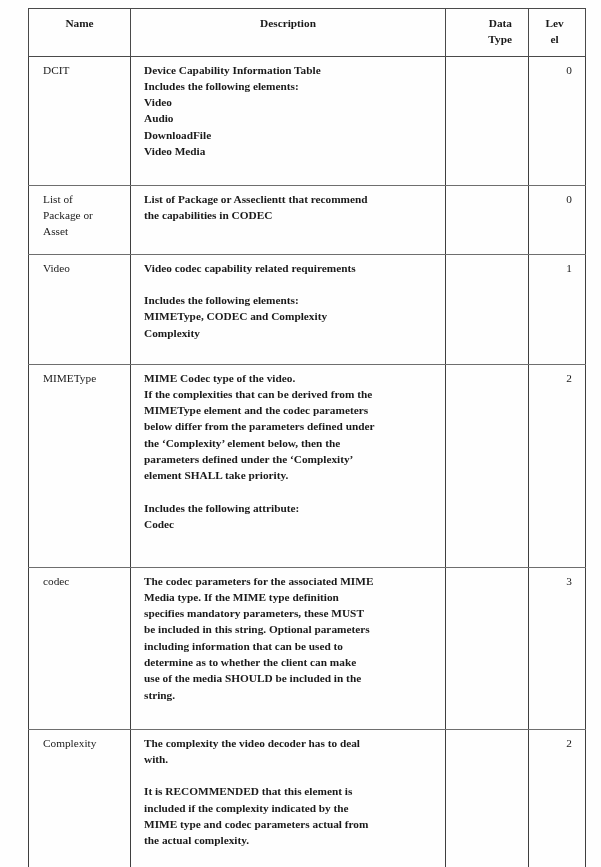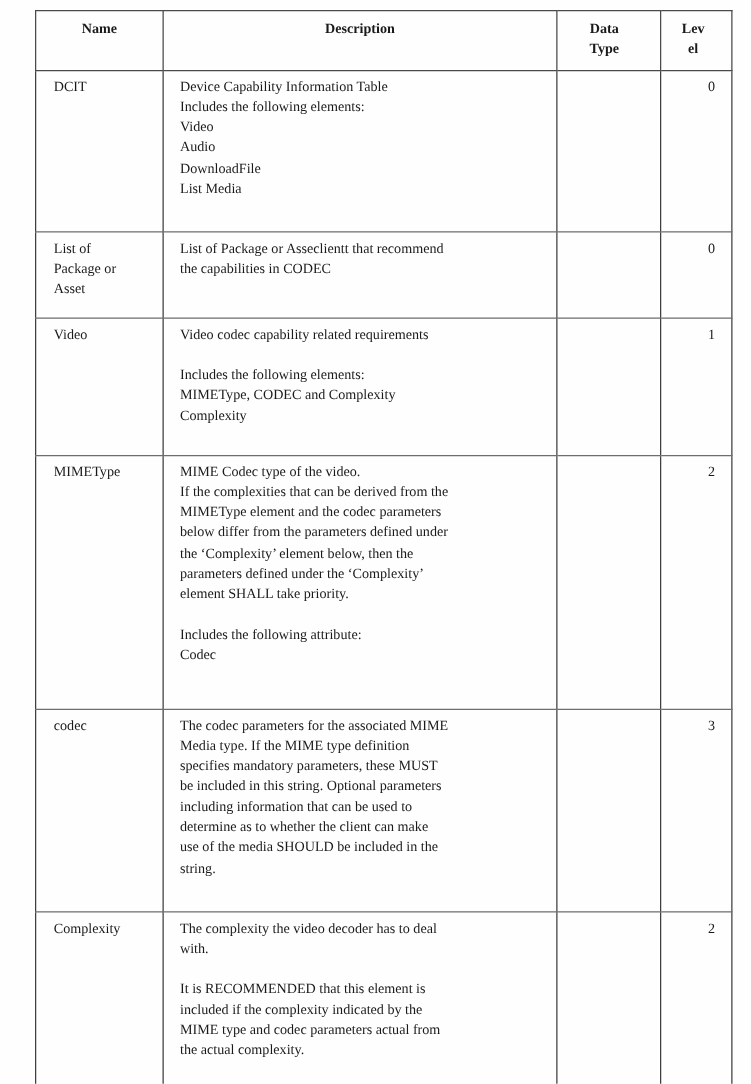--- a/index.html
+++ b/index.html
@@ -69,29 +69,29 @@
     border-right-color: #3f3f3f;
   }
 
   
   .cell {
     padding: 5px 9px 7px 9px;
     min-height: 14px;
   }
 
   .cell.name  { padding-left: 14px; }
-  .cell.desc  { padding-left: 13px; padding-right: 10px; }
+  .cell.desc  { padding-left: 13px; padding-right: 10px; font-weight: bold; }
   .cell.level { padding-right: 13px; text-align: right; }
   .cell.dtype { }
 
   
   .hcell {
     padding: 6px 9px 8px 9px;
   }
-  .hcell.dtype { text-align: center; padding-right: 16px; }
+  .hcell.dtype { text-align: right; padding-right: 16px; }
   .hcell.level { text-align: center;  padding-right: 14px; }
 
   .hline { display: block; white-space: pre; }
 
   
   .line {
     display: block;
     white-space: pre;
   }
   .line.blank { height: 16.3px; }
@@ -159,21 +159,21 @@
               <span class="name-line">DCIT</span>
             </div>
           </td>
           <td>
             <div class="cell desc">
               <span class="line">Device Capability Information Table</span>
               <span class="line">Includes the following elements:</span>
               <span class="line">Video</span>
               <span class="line">Audio</span>
               <span class="line">DownloadFile</span>
-              <span class="line">List Media</span>
+              <span class="line">Video Media</span>
             </div>
           </td>
           <td>
             <div class="cell dtype"></div>
           </td>
           <td>
             <div class="cell level">0</div>
           </td>
         </tr>
 

